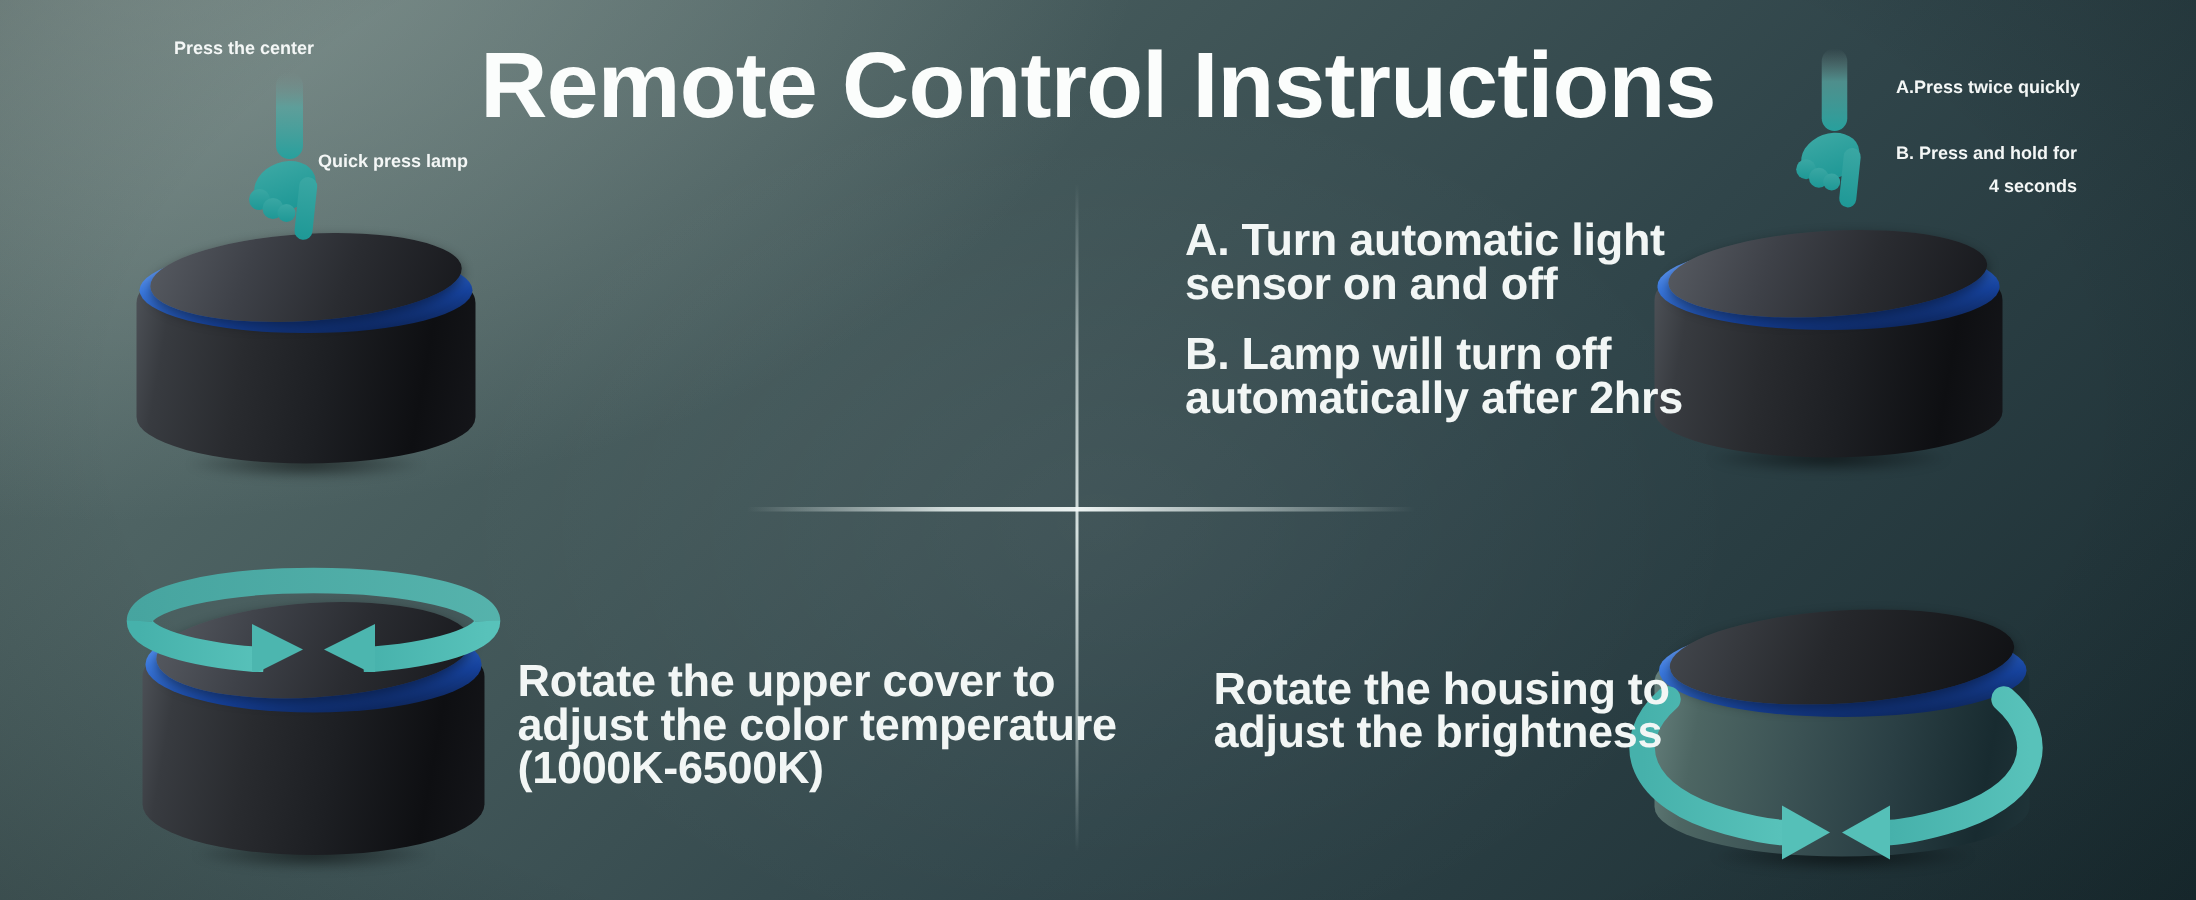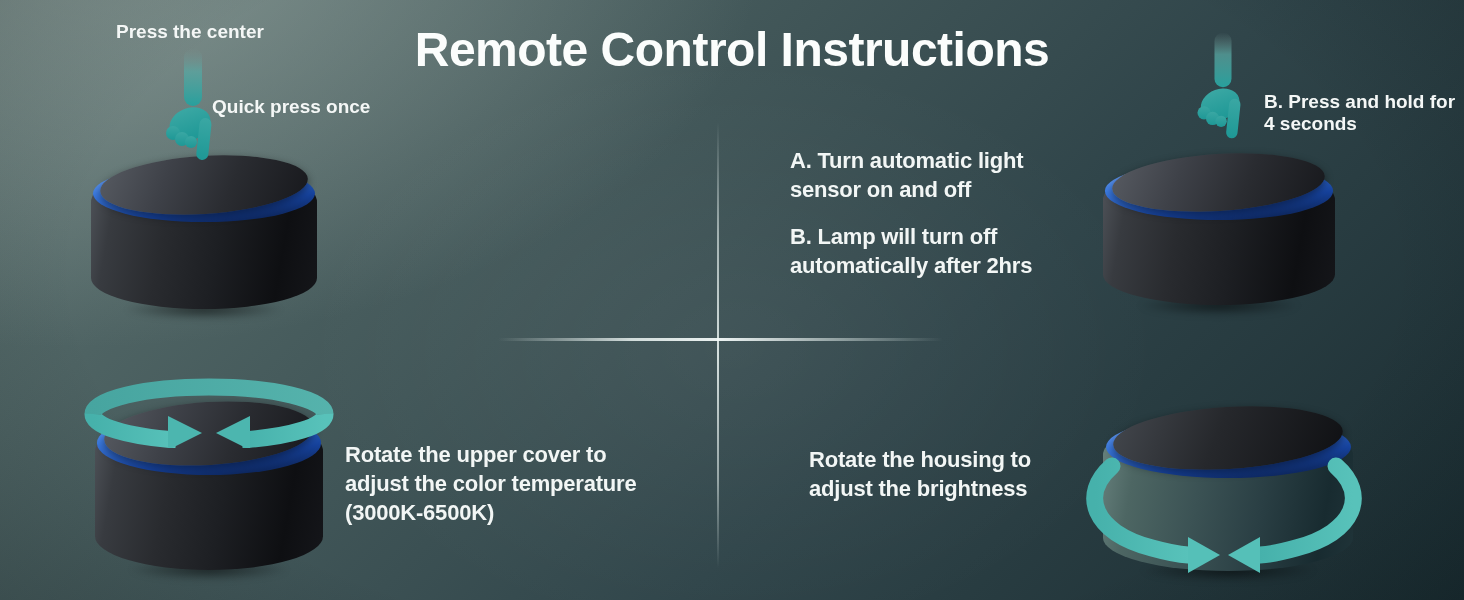--- a/index.html
+++ b/index.html
@@ -10,24 +10,24 @@
       radial-gradient(ellipse 620px 420px at 50% 58%, rgba(255,255,255,0.05), rgba(255,255,255,0) 70%),
       radial-gradient(ellipse 1250px 720px at 5% -8%, rgba(158,173,168,0.60), rgba(158,173,168,0) 55%),
       linear-gradient(135deg,#5e7371 0%,#465b5c 32%,#30454a 62%,#1a2c31 100%);
   }
   .stage::after{
     content:"";position:absolute;inset:0;pointer-events:none;
     background:radial-gradient(ellipse 1200px 680px at 50% 45%, rgba(0,0,0,0) 55%, rgba(5,14,16,0.38) 100%);
   }
   .title{
     position:absolute;left:0;right:0;top:22px;margin:0;text-align:center;
-    font-size:48px;font-weight:700;letter-spacing:-0.5px;color:#fbfdfc;z-index:5;
+    font-size:62px;font-weight:700;letter-spacing:-0.5px;color:#fbfdfc;z-index:5;
   }
-  .callout{position:absolute;font-size:19px;font-weight:700;line-height:22px;white-space:pre-line;z-index:6;}
-  .desc{position:absolute;font-size:22px;font-weight:700;letter-spacing:-0.2px;line-height:29px;white-space:pre-line;z-index:6;color:#f2f6f5;}
+  .callout{position:absolute;font-size:12px;font-weight:700;line-height:22px;white-space:pre-line;z-index:6;text-align:right;}
+  .desc{position:absolute;font-size:30px;font-weight:700;letter-spacing:-0.2px;line-height:29px;white-space:pre-line;z-index:6;color:#f2f6f5;}
   .divider-v{
     position:absolute;left:717px;top:122px;width:2px;height:446px;z-index:2;
     background:linear-gradient(180deg,rgba(222,233,231,0) 0%,rgba(214,226,224,0.65) 25%,rgba(228,238,236,0.9) 52%,rgba(214,226,224,0.6) 80%,rgba(222,233,231,0) 100%);
   }
   .divider-h{
     position:absolute;left:498px;top:338px;width:445px;height:3px;z-index:2;
     background:linear-gradient(90deg,rgba(230,240,238,0) 0%,rgba(234,243,241,0.85) 30%,rgba(244,250,249,0.95) 50%,rgba(220,232,230,0.5) 78%,rgba(230,240,238,0) 100%);
   }
   .device{position:absolute;z-index:3;}
   .d-shadow{position:absolute;left:5%;width:90%;bottom:-4%;height:16%;border-radius:50%;
@@ -81,41 +81,42 @@
     <rect x="28" y="0" width="18" height="58" rx="9" fill="url(#stemGrad)"></rect>
     <g fill="url(#handGrad)">
       <ellipse cx="34" cy="76" rx="21" ry="16" transform="rotate(-20 34 76)"></ellipse>
       <circle cx="17" cy="85" r="7"></circle>
       <circle cx="26" cy="91" r="7"></circle>
       <circle cx="35" cy="94" r="6"></circle>
       <rect x="42" y="70" width="12" height="42" rx="6" transform="rotate(6 48 90)"></rect>
     </g>
   </svg>
 
-  <div class="callout" style="left:212px;top:96px">Quick press once</div>
+  <div class="callout" style="left:212px;top:96px">Quick press lamp</div>
 
   <div class="device" style="left:91px;top:146px;width:226px;height:170px">
     <div class="d-shadow"></div>
     <div class="d-body"></div>
     <div class="d-ring"></div>
     <div class="d-cap"></div>
   </div>
 
 
   <svg class="icon-svg" style="left:1188px;top:26px" width="70" height="132" viewBox="0 0 74 126">
     <rect x="28" y="0" width="18" height="58" rx="9" fill="url(#stemGrad)"></rect>
     <g fill="url(#handGrad)">
       <ellipse cx="34" cy="76" rx="21" ry="16" transform="rotate(-20 34 76)"></ellipse>
       <circle cx="17" cy="85" r="7"></circle>
       <circle cx="26" cy="91" r="7"></circle>
       <circle cx="35" cy="94" r="6"></circle>
       <rect x="42" y="70" width="12" height="42" rx="6" transform="rotate(6 48 90)"></rect>
     </g>
   </svg>
 
+  <div class="callout" style="left:1264px;top:47px">A.Press twice quickly</div>
 
   <div class="callout" style="left:1264px;top:91px">B. Press and hold for
 4 seconds</div>
 
   <div class="device" style="left:1103px;top:144px;width:232px;height:168px">
     <div class="d-shadow"></div>
     <div class="d-body"></div>
     <div class="d-ring"></div>
     <div class="d-cap"></div>
   </div>
@@ -136,21 +137,21 @@
   <svg class="icon-svg" style="left:80px;top:374px" width="258" height="74" viewBox="0 0 258 74">
     <path d="M 13,40 A 116,27 0 0 1 245,40" fill="none" stroke="url(#arrowGrad)" stroke-width="17" opacity="0.85"></path>
     <path d="M 13,40 A 116,27 0 0 0 96,66" fill="none" stroke="url(#arrowGrad)" stroke-width="17"></path>
     <path d="M 245,40 A 116,27 0 0 1 162,66" fill="none" stroke="url(#arrowGrad)" stroke-width="17"></path>
     <polygon points="88,42 88,76 122,59" fill="#4cb6af"></polygon>
     <polygon points="170,42 170,76 136,59" fill="#4cb6af"></polygon>
   </svg>
 
   <div class="desc" style="left:345px;top:440px">Rotate the upper cover to
 adjust the color temperature
-(3000K-6500K)</div>
+(1000K-6500K)</div>
 
   <div class="device teal" style="left:1103px;top:396px;width:250px;height:182px">
     <div class="d-shadow"></div>
     <div class="d-body"></div>
     <div class="d-ring"></div>
     <div class="d-cap"></div>
   </div>
 
   <svg class="icon-svg" style="left:1078px;top:438px" width="292" height="152" viewBox="0 0 292 152">
     <path d="M 34,28 C 2,56 14,94 74,110 C 92,115 102,116.5 110,117" fill="none" stroke="url(#arrowGrad)" stroke-width="17" stroke-linecap="round"></path>

